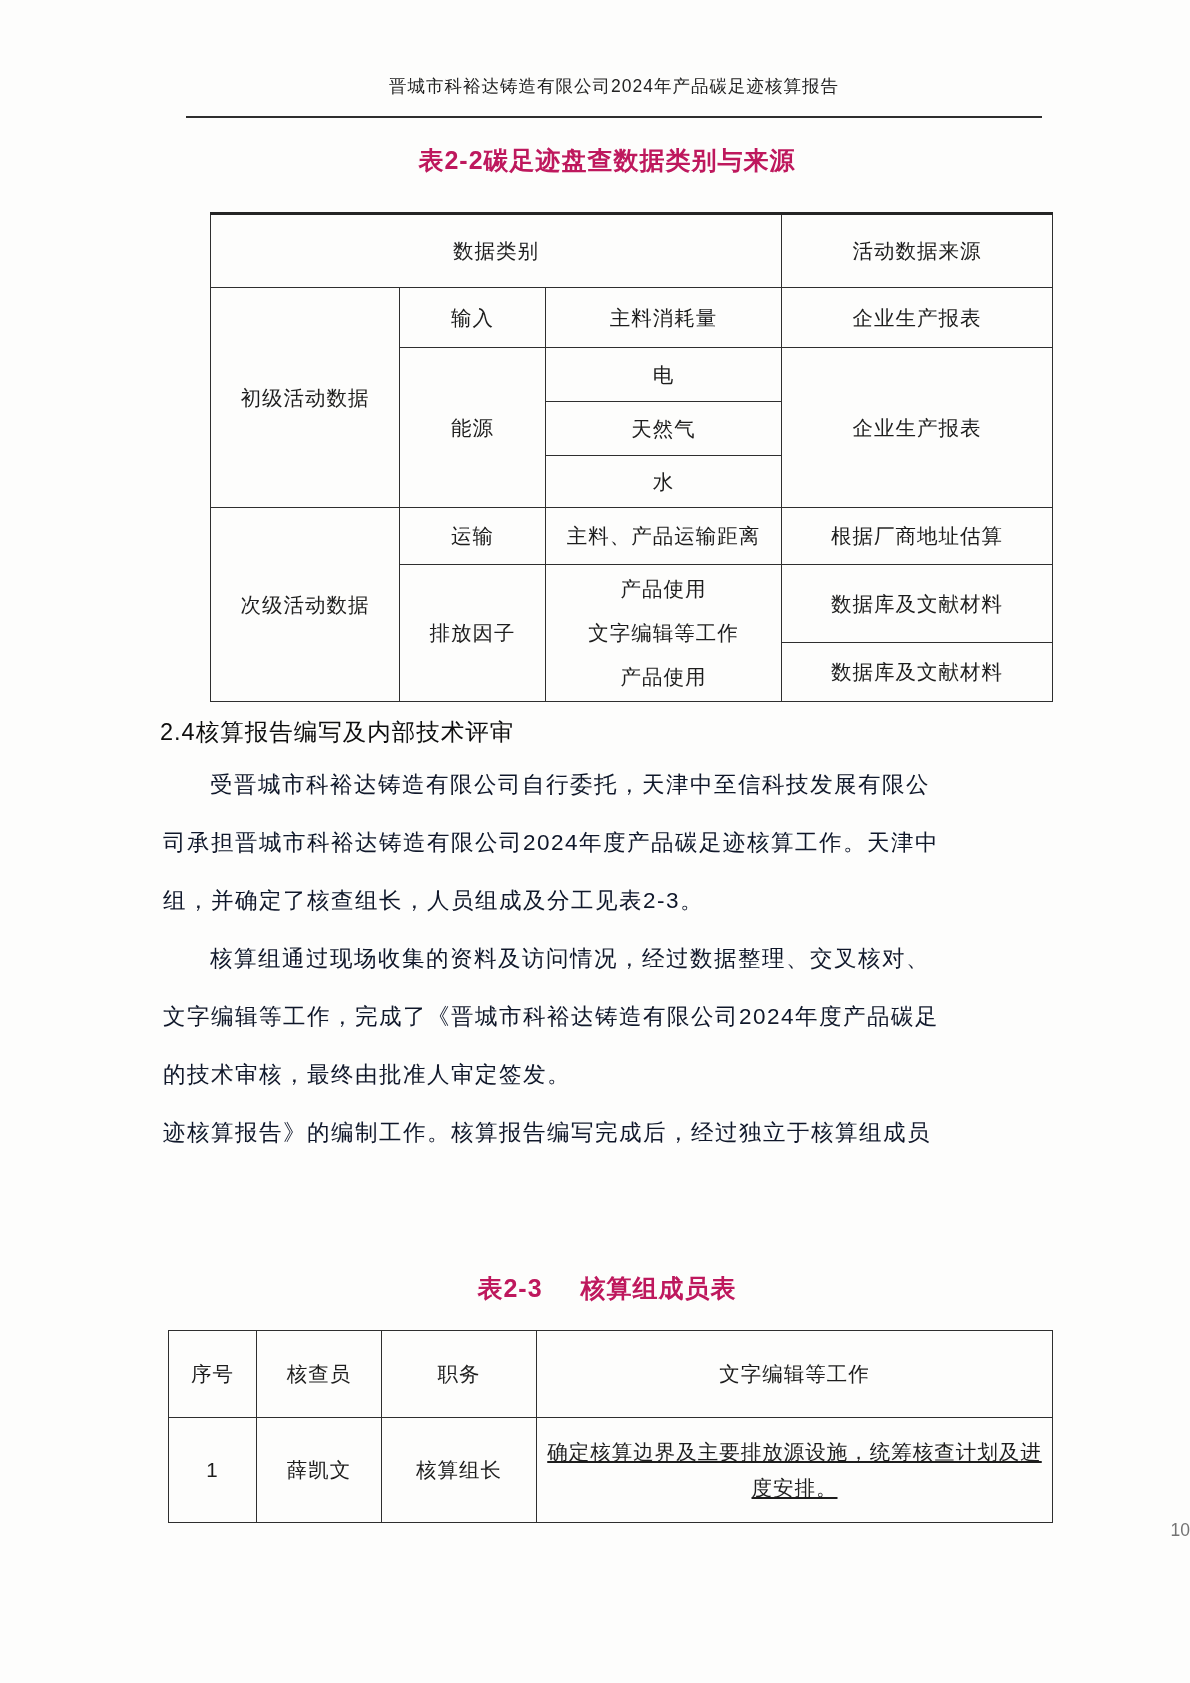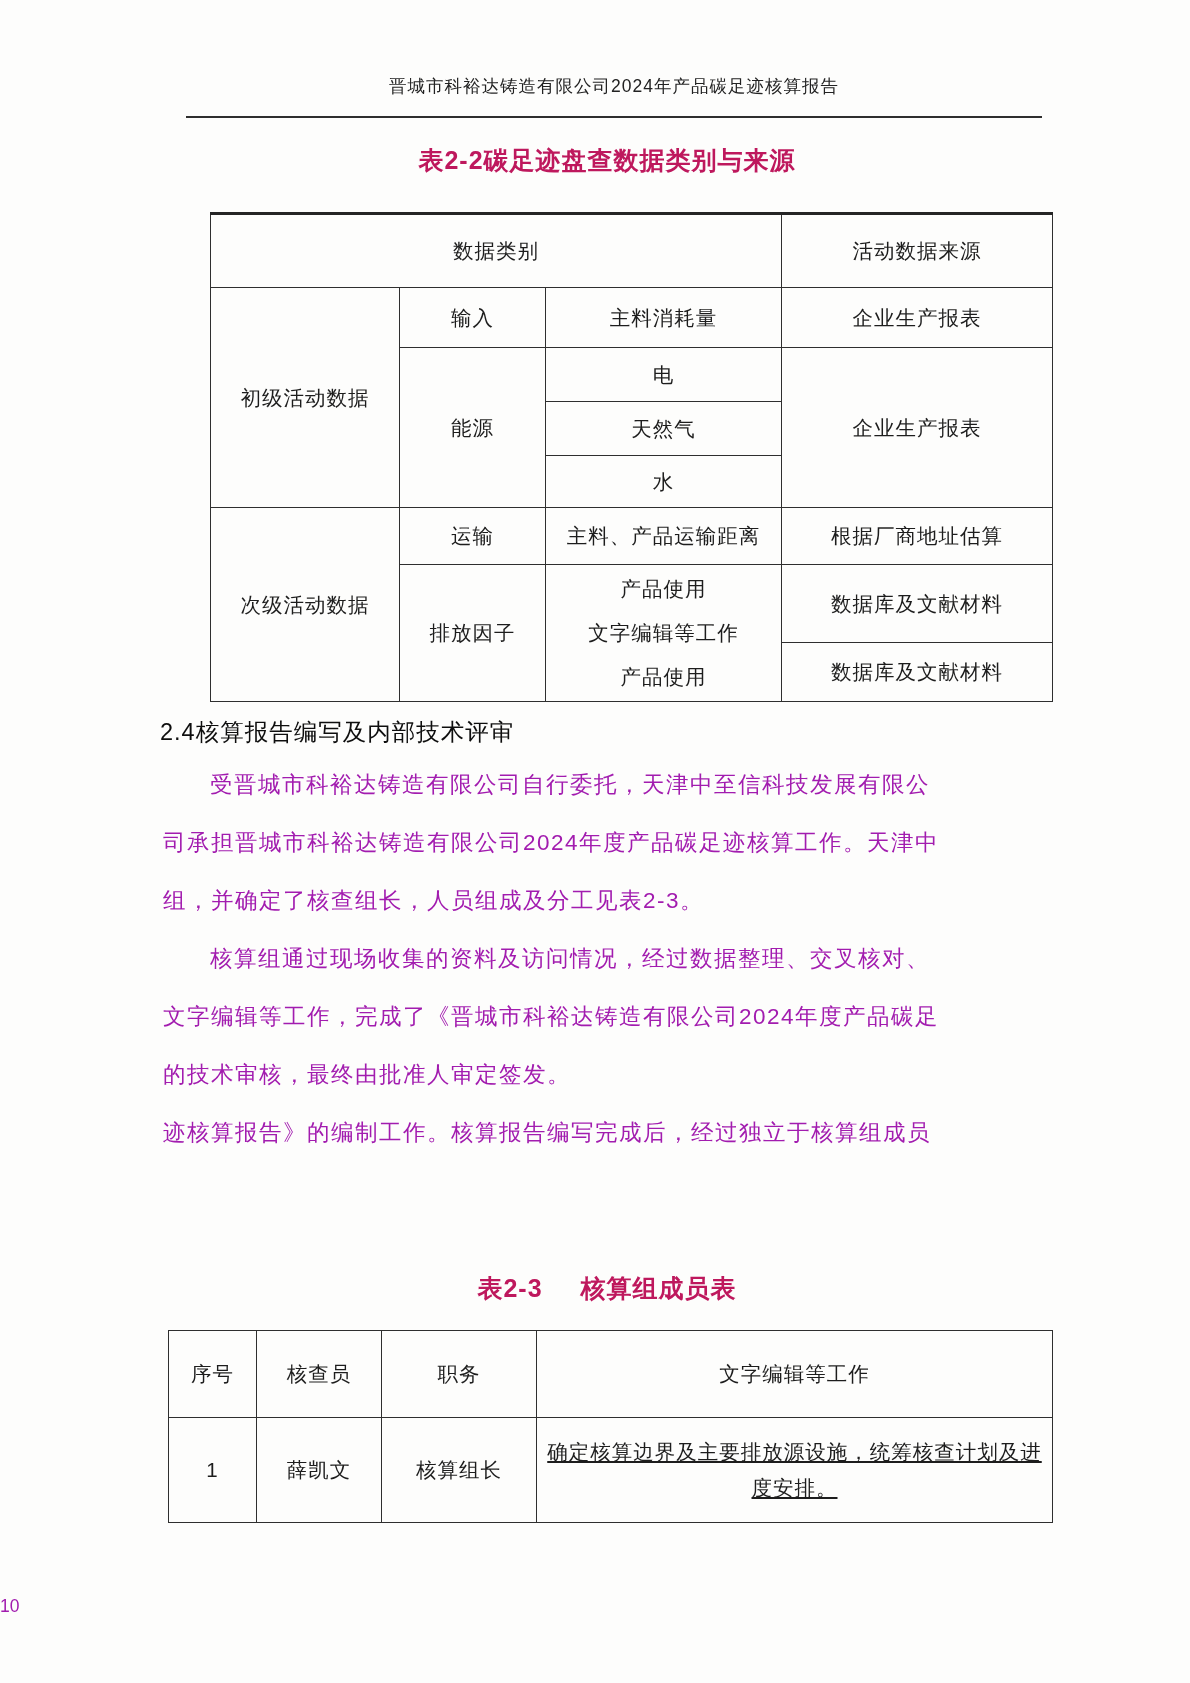--- a/index.html
+++ b/index.html
@@ -82,35 +82,35 @@
     font-weight: normal;
     font-size: 23.5px;
     letter-spacing: 1px;
     color: #0e0e0e;
   }
   .body-text {
     position: absolute;
     left: 163px; top: 756px; width: 880px;
     font-size: 22.5px;
     letter-spacing: 1.5px;
-    color: #a21caf;
+    color: #0f172a;
   }
   .body-line {
     height: 58px;
     line-height: 58px;
     white-space: nowrap;
   }
   .indent { text-indent: 47px; }
   
   .page-number {
     position: absolute;
-    left: 0; top: 1596px; width: 100%;
-    text-align: left;
+    left: 0; top: 1520px; width: 100%;
+    text-align: right;
     font-size: 17.5px;
-    color: #a21caf;
+    color: #737373;
   }
 </style>
 </head>
 <body>
 
 <div class="page">
 
   <div class="doc-header">晋城市科裕达铸造有限公司2024年产品碳足迹核算报告</div>
   <div class="header-rule"></div>
 

